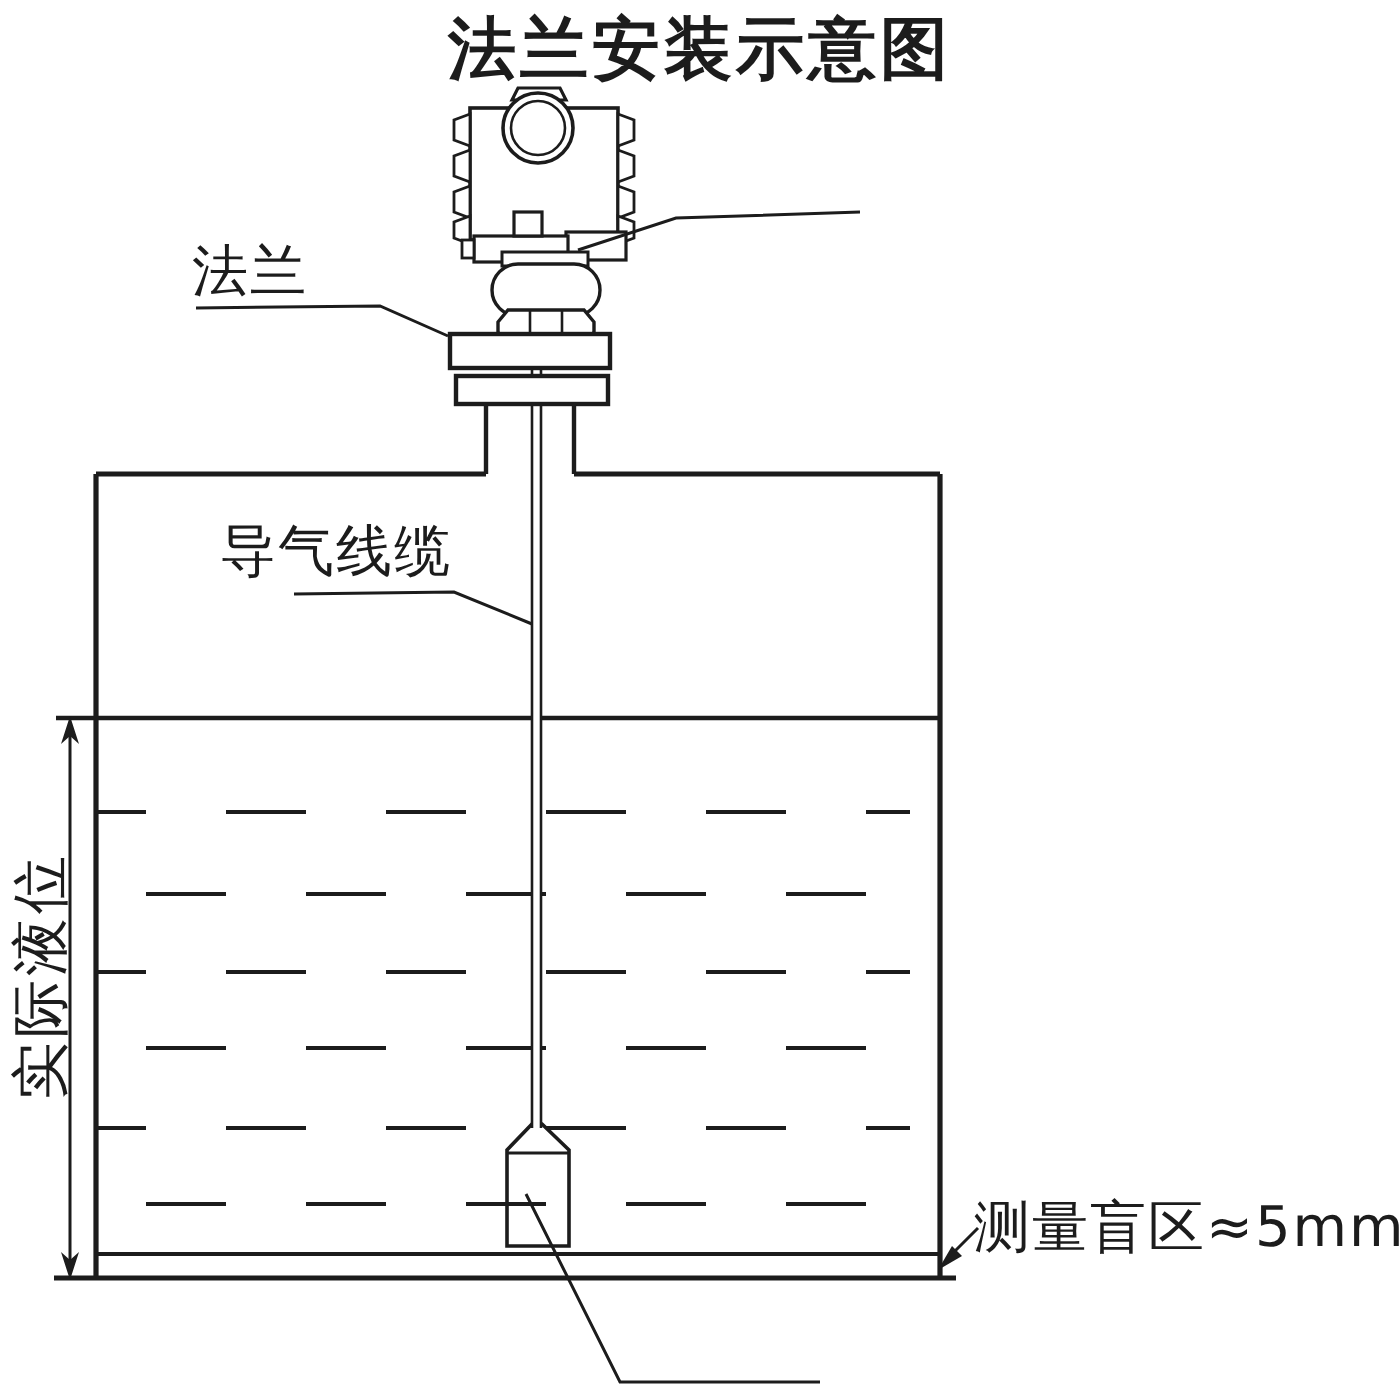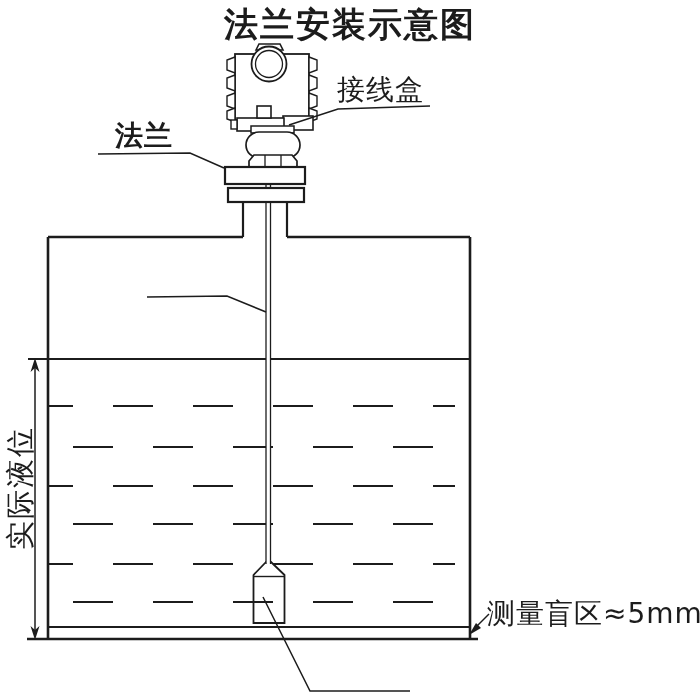--- a/index.html
+++ b/index.html
@@ -157,23 +157,23 @@
 
       <g>
         <line class="s" x1="489" y1="614" x2="474" y2="629"></line>
         <path class="solid" d="M469,635 L481,628 L476,623 Z"></path>
       </g>
     </g>
   </svg>
 
   <div class="title">法兰安装示意图</div>
 
-  <div class="lbl" style="left:337px;top:75px;">接线盒</div>
 
-  <div class="lbl" style="left:115px;top:121px;font-weight:bold;">法兰</div>
+  <div class="lbl" style="left:96px;top:121px;">法兰</div>
 
+  <div class="lbl" style="left:110px;top:261px;">导气线缆</div>
 
   <div class="vertical">实际液位</div>
 
 
   <div class="lbl" style="left:487px;top:599px;">测量盲区≈5mm</div>
 
 </div>
 
 </body></html>

